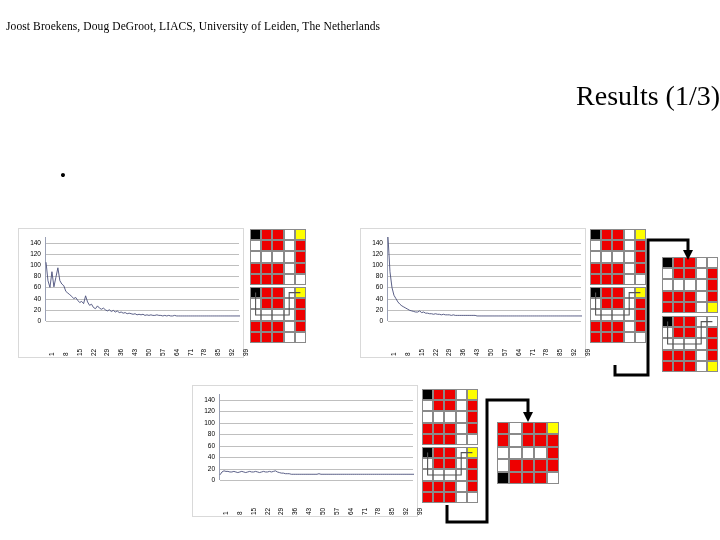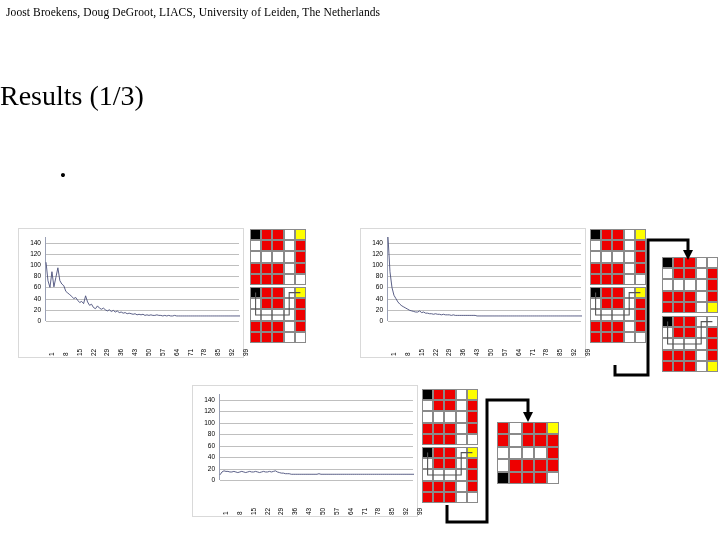--- a/index.html
+++ b/index.html
@@ -4,28 +4,28 @@
 <style>
   html,body{margin:0;padding:0;}
   body{
     width:720px;height:540px;
     background:#ffffff;
     font-family:"Liberation Serif", serif;
     position:relative;
     overflow:hidden;
   }
   .header-line{
-    position:absolute;left:6px;top:6px;
+    position:absolute;left:6px;top:20px;
     font-size:11.5px;color:#000;
     letter-spacing:0.1px;
     white-space:nowrap;
   }
   .slide-title{
     position:absolute;left:0;top:80px;width:720px;
-    text-align:left;
+    text-align:right;
     font-size:28px;color:#000;
     font-family:"Liberation Serif", serif;
   }
   .bullet-block{
     position:absolute;left:60px;top:163px;width:620px;
   }
   .bullet-row{display:flex;align-items:flex-start;}
   .bullet-dot{
     font-size:17px;line-height:26px;width:22px;flex:0 0 22px;
     color:#000;text-align:left;

